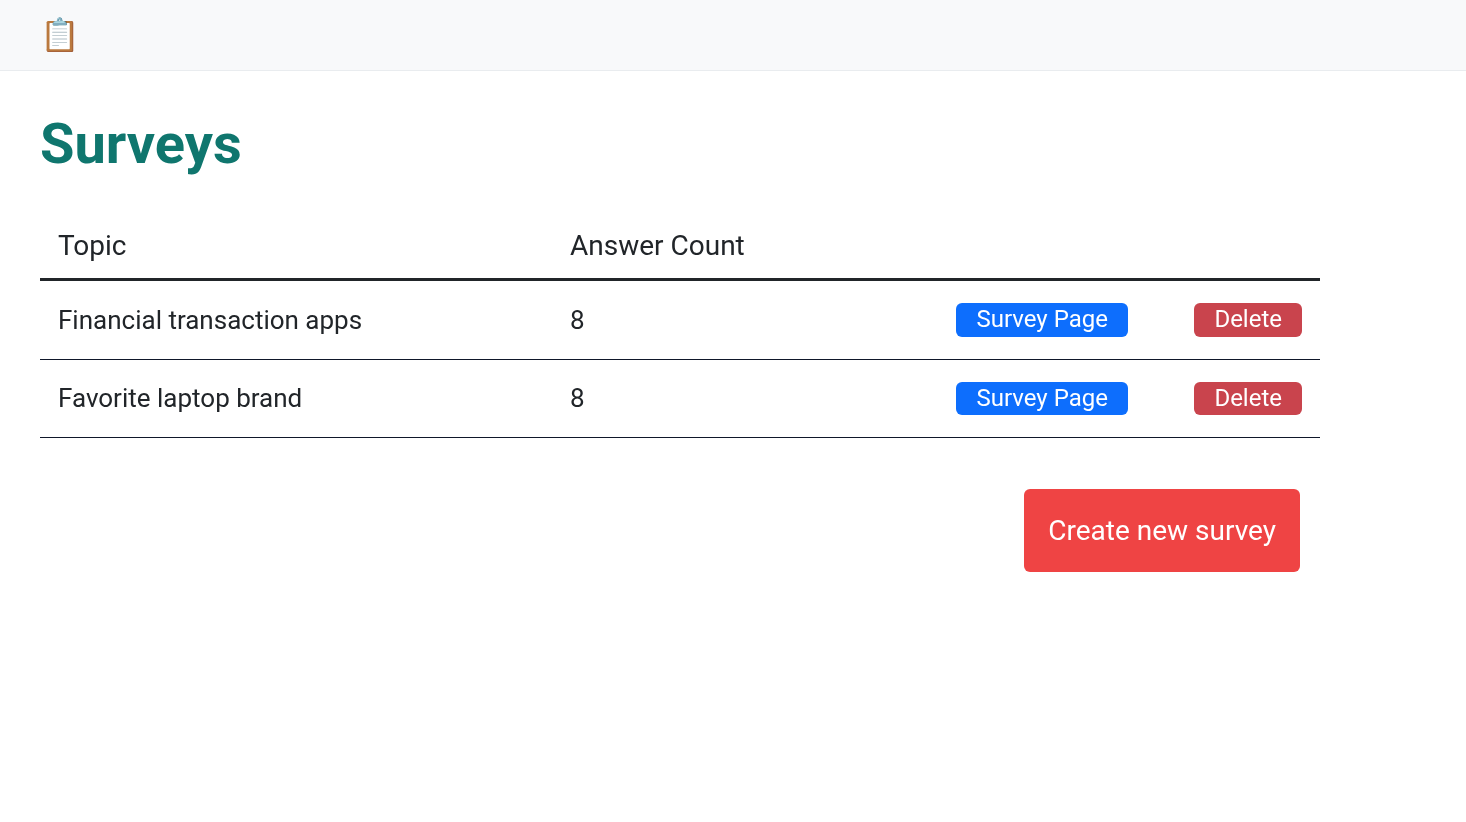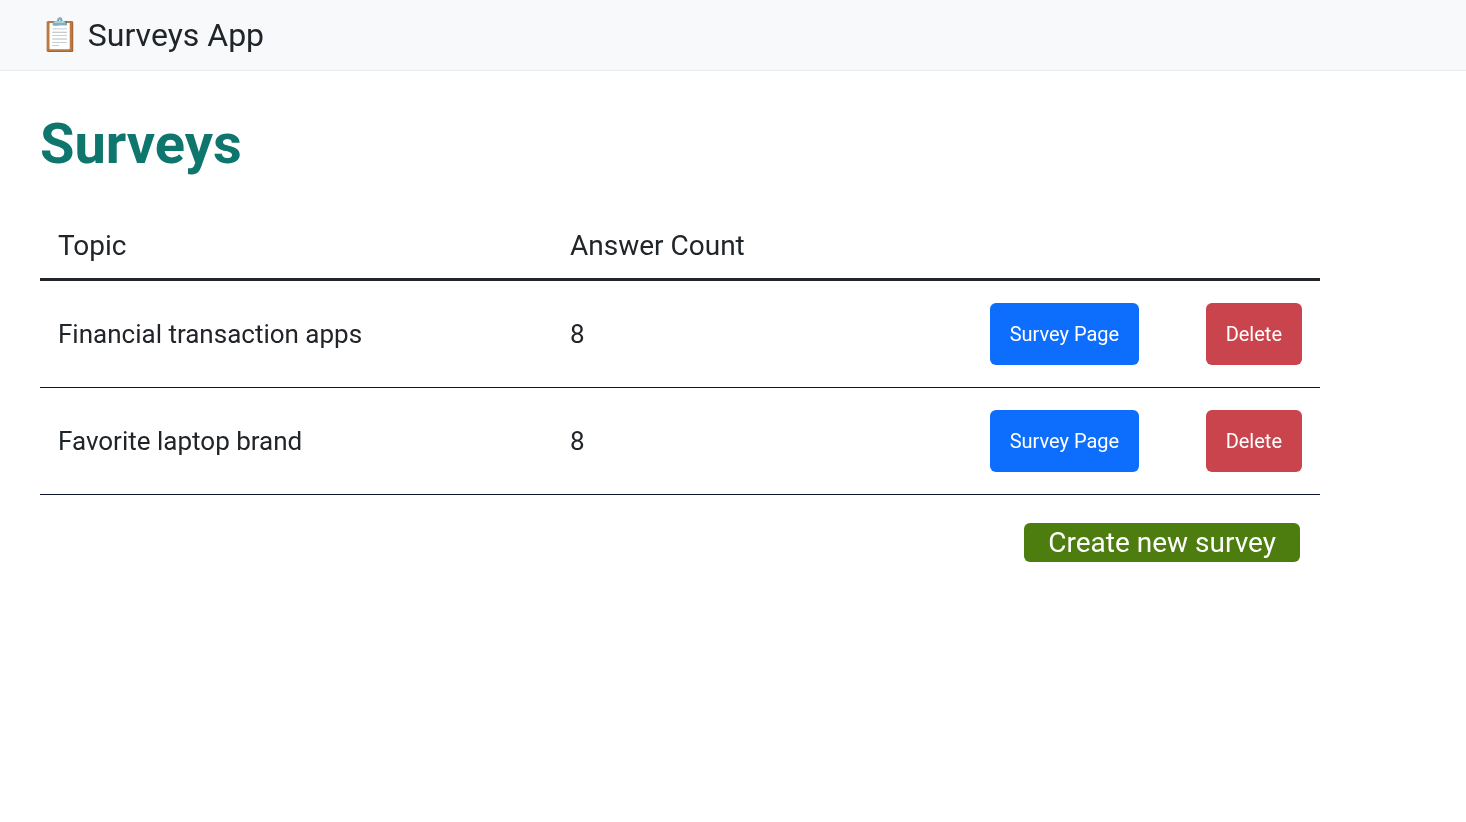--- a/index.html
+++ b/index.html
@@ -56,60 +56,60 @@
       border-bottom: 1px solid #0f172a;
       color: #212529;
       vertical-align: middle;
     }
     table.surveys-table tbody td.action-cell {
       text-align: right;
       white-space: nowrap;
     }
     .btn {
       display: inline-block;
-      font-size: 20px;
-      padding: 17px 20px;
+      font-size: 24px;
+      padding: 0 20px;
       border: none;
       border-radius: 6px;
       color: #fff;
       cursor: pointer;
       text-decoration: none;
       font-family: inherit;
       line-height: 1.4;
     }
     .btn-primary {
       background: #0d6efd;
     }
     .btn-danger {
       background: #c9444d;
     }
     .btn-success {
-      background: #4d7c0f;
+      background: #ef4444;
       font-size: 28px;
-      padding: 0 24px;
+      padding: 22px 24px;
+      margin-top: 23px;
     }
     .action-cell .btn + .btn {
       margin-left: 60px;
     }
     .create-row {
       margin-top: 28px;
       text-align: right;
       padding-right: 20px;
     }
     col.col-topic { width: 40%; }
     col.col-count { width: 28%; }
     col.col-actions { width: 32%; }
   </style>
 </head>
 <body>
 
 <nav class="navbar">
   <a href="#" class="navbar-brand">
     <span class="emoji">📋</span>
-    <span>Surveys App</span>
   </a>
 </nav>
 
 <div class="container">
   <h1 class="page-title">Surveys</h1>
 
   <table class="surveys-table">
     <colgroup>
       <col class="col-topic">
       <col class="col-count">

